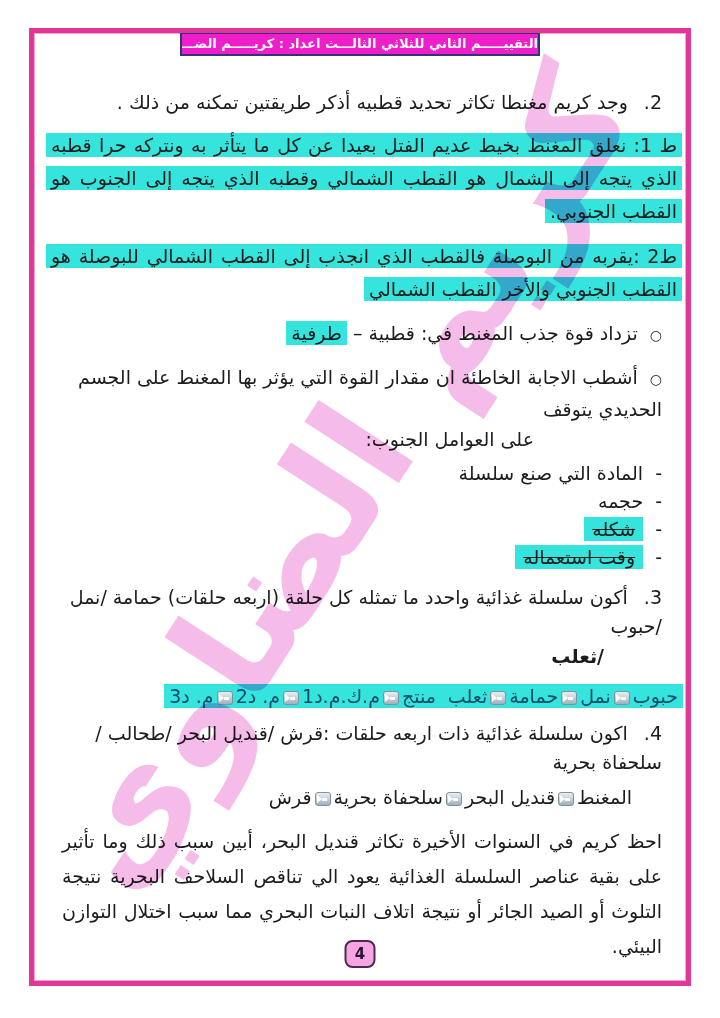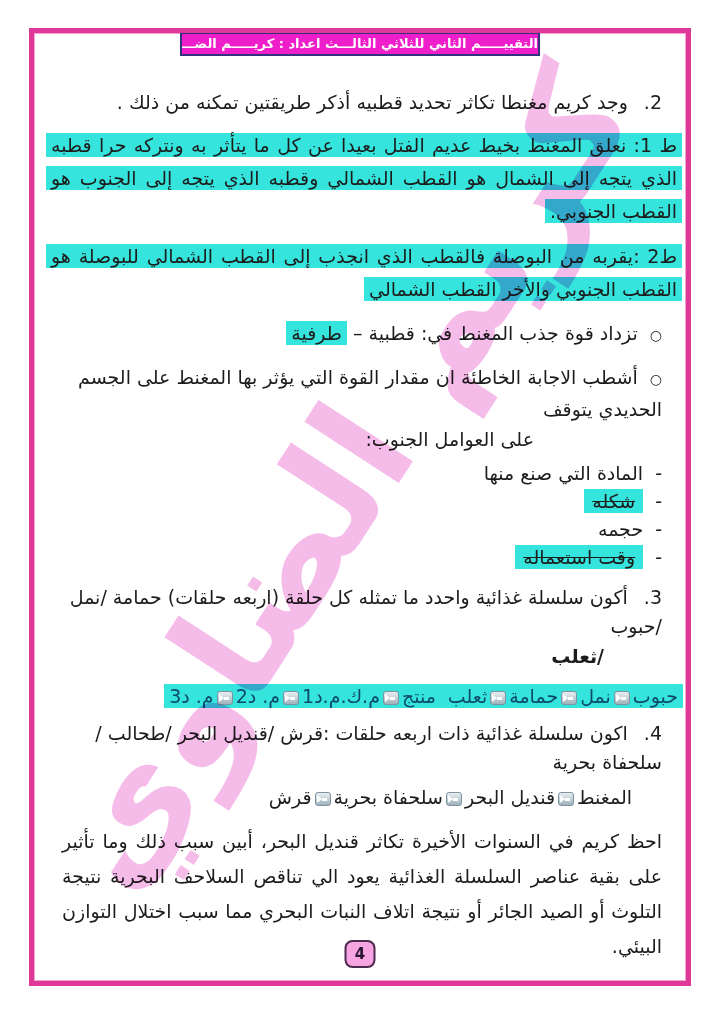--- a/index.html
+++ b/index.html
@@ -76,27 +76,27 @@
       <span class="bullet-marker">○</span><span>تزداد قوة جذب المغنط في: قطبية – </span><span class="hl">طرفية</span>
     </div>
 
     <div class="bullet-row">
       <span class="bullet-marker">○</span><span>أشطب الاجابة الخاطئة ان مقدار القوة التي يؤثر بها المغنط على الجسم الحديدي يتوقف</span>
     </div>
     <div class="indent-line">على العوامل الجنوب:</div>
 
     <div class="factors">
       <div class="factor">
-        <span class="dash">-</span><span>المادة التي صنع منها</span>
+        <span class="dash">-</span><span>المادة التي صنع سلسلة</span>
+      </div>
+      <div class="factor">
+        <span class="dash">-</span><span>حجمه</span>
       </div>
       <div class="factor">
         <span class="dash">-</span><span class="hl struck">شكله</span>
-      </div>
-      <div class="factor">
-        <span class="dash">-</span><span>حجمه</span>
       </div>
       <div class="factor">
         <span class="dash">-</span><span class="hl struck">وقت استعماله</span>
       </div>
     </div>
 
     <div class="q-row" style="margin-top:12px;">
       <span class="q-num">3.</span><span>أكون سلسلة غذائية واحدد ما تمثله كل حلقة (اربعه حلقات) حمامة /نمل /حبوب</span>
     </div>
     <div class="cont-line">/ثعلب</div>

